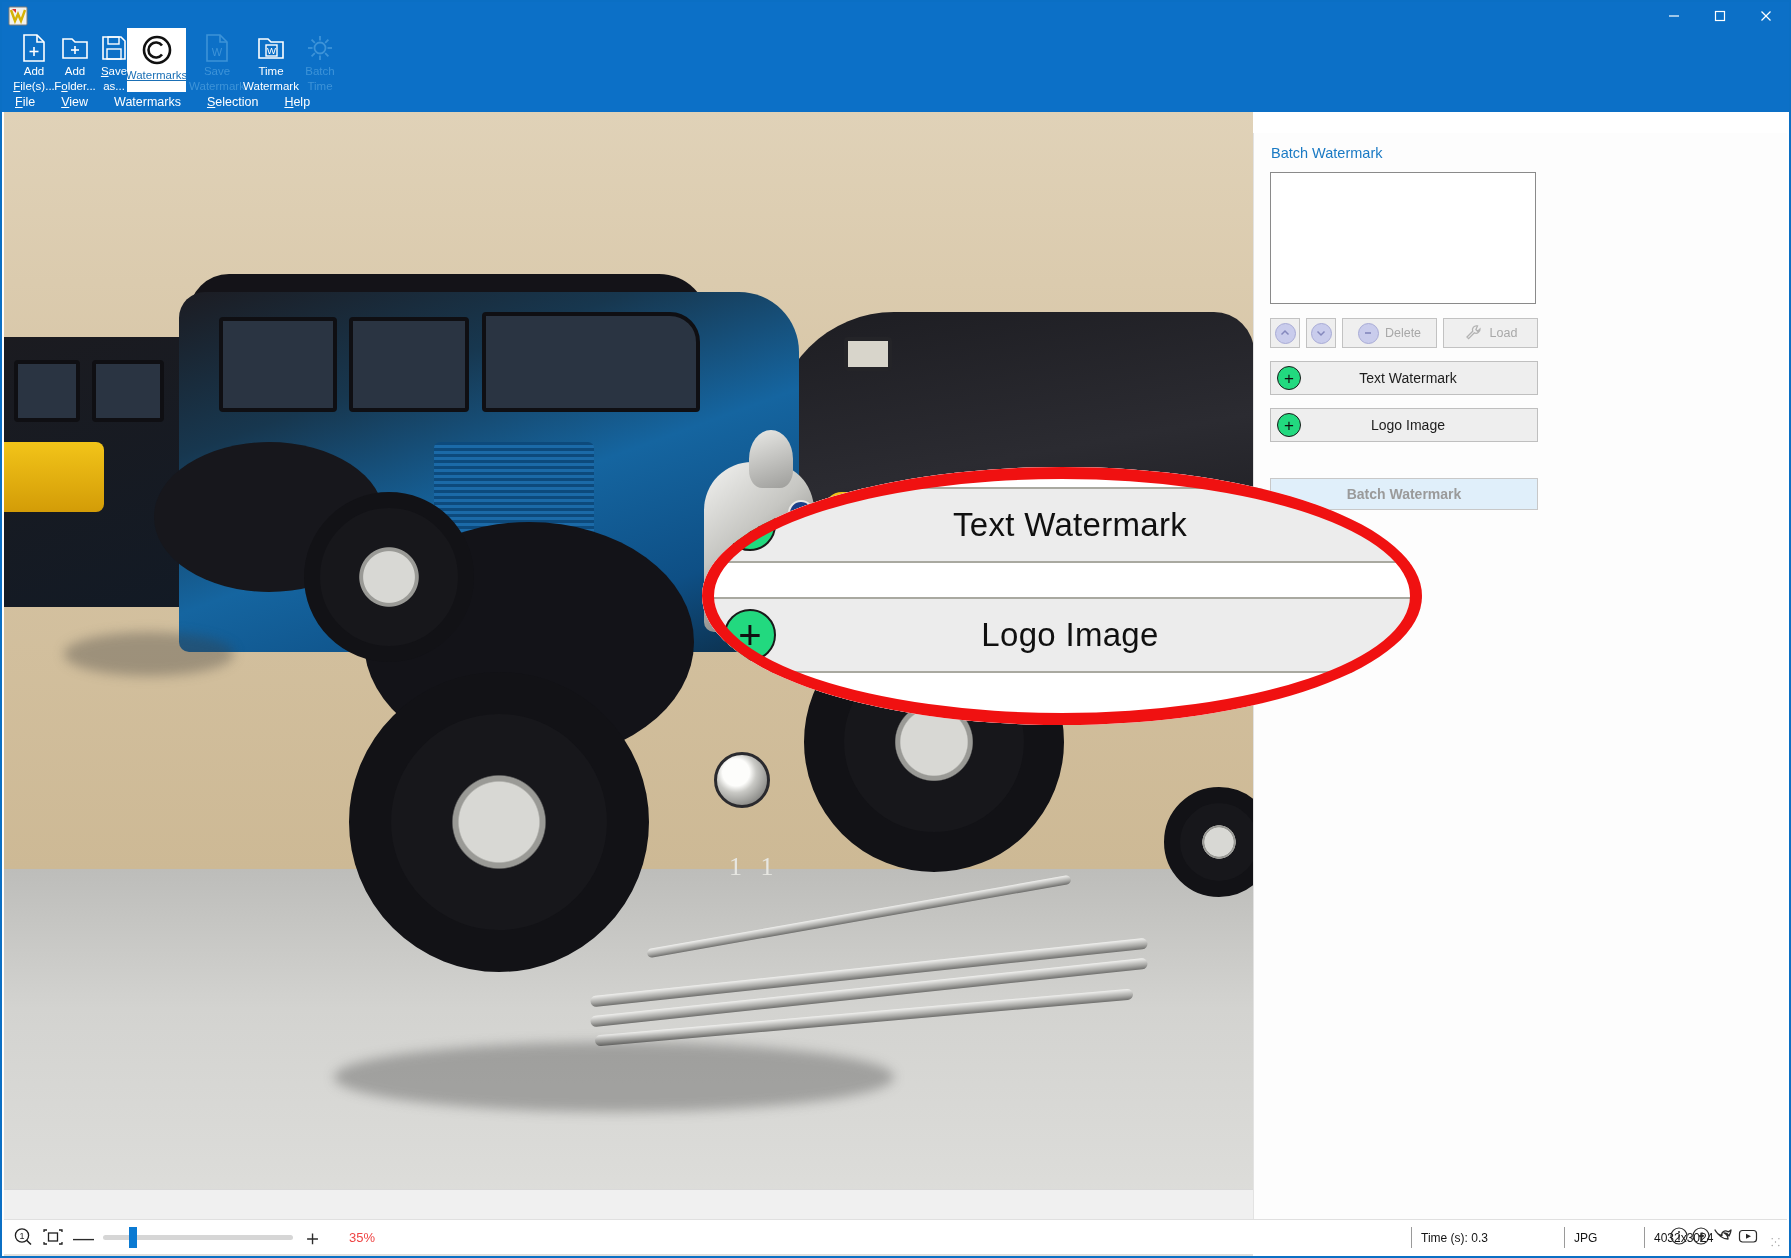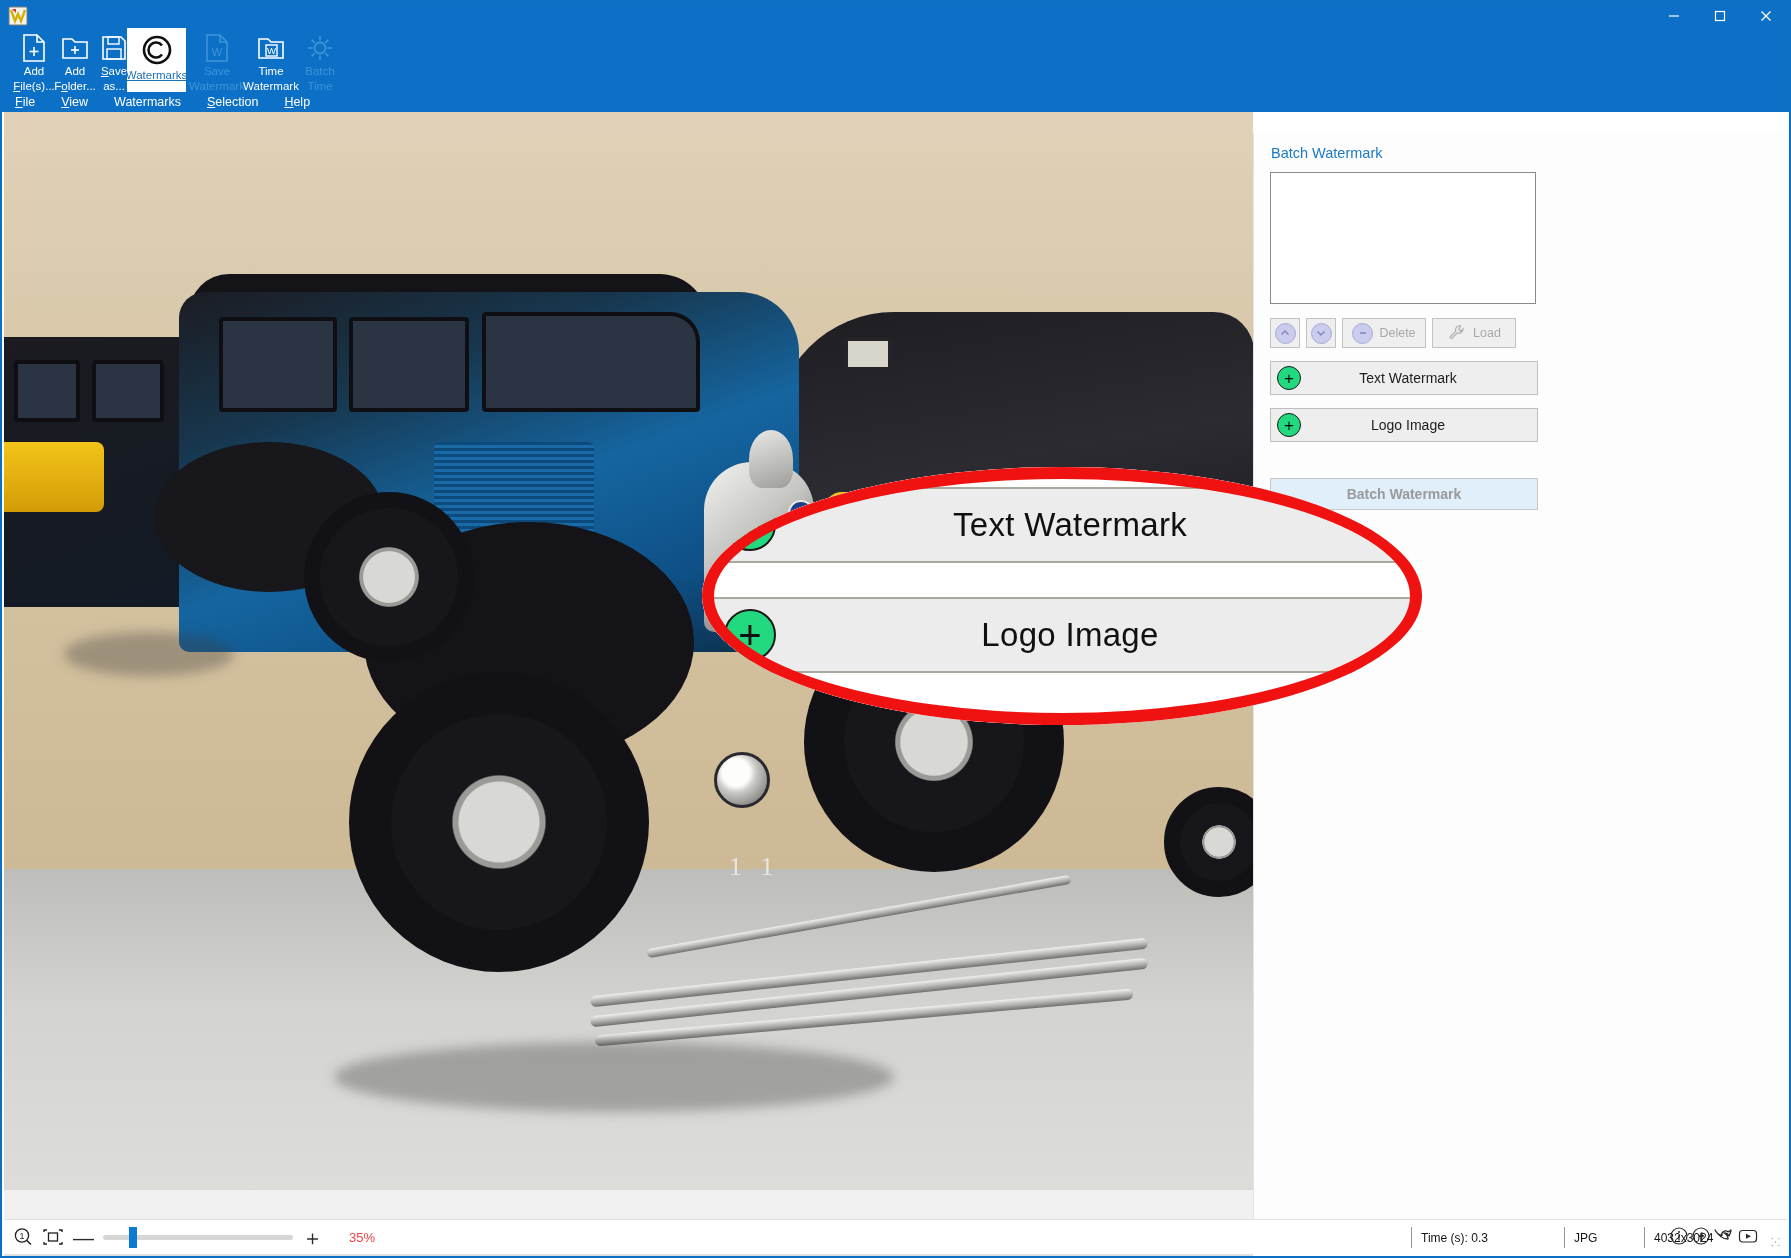--- a/index.html
+++ b/index.html
@@ -172,21 +172,21 @@
   }
   #rp-title {
     position: absolute; left: 17px; top: 12px;
     font-size: 14.5px; color: #1a7ac4;
   }
   #wm-list {
     position: absolute; left: 16px; top: 39px; width: 266px; height: 132px;
     background: #ffffff; border: 1px solid #8a8a8a;
   }
   #wm-btnrow {
-    position: absolute; left: 16px; top: 185px; width: 246px; height: 30px;
+    position: absolute; left: 16px; top: 185px; width: 268px; height: 30px;
     display: flex; gap: 6px;
   }
   .rbtn {
     background: #efefef; border: 1px solid #c2c2c2;
     display: flex; align-items: center; justify-content: center;
     color: #a8a8a8; font-size: 12.5px;
   }
   .rbtn.sq { width: 30px; height: 30px; }
   .rbtn.wide { flex: 1; gap: 6px; }
   .circ-btn {

